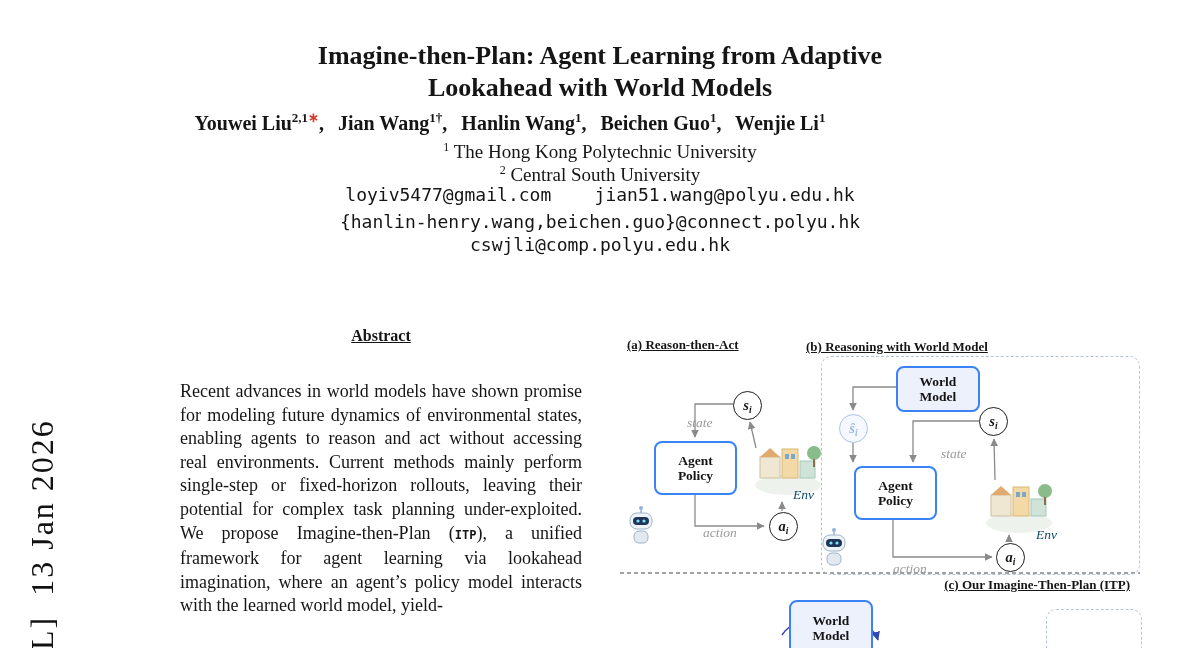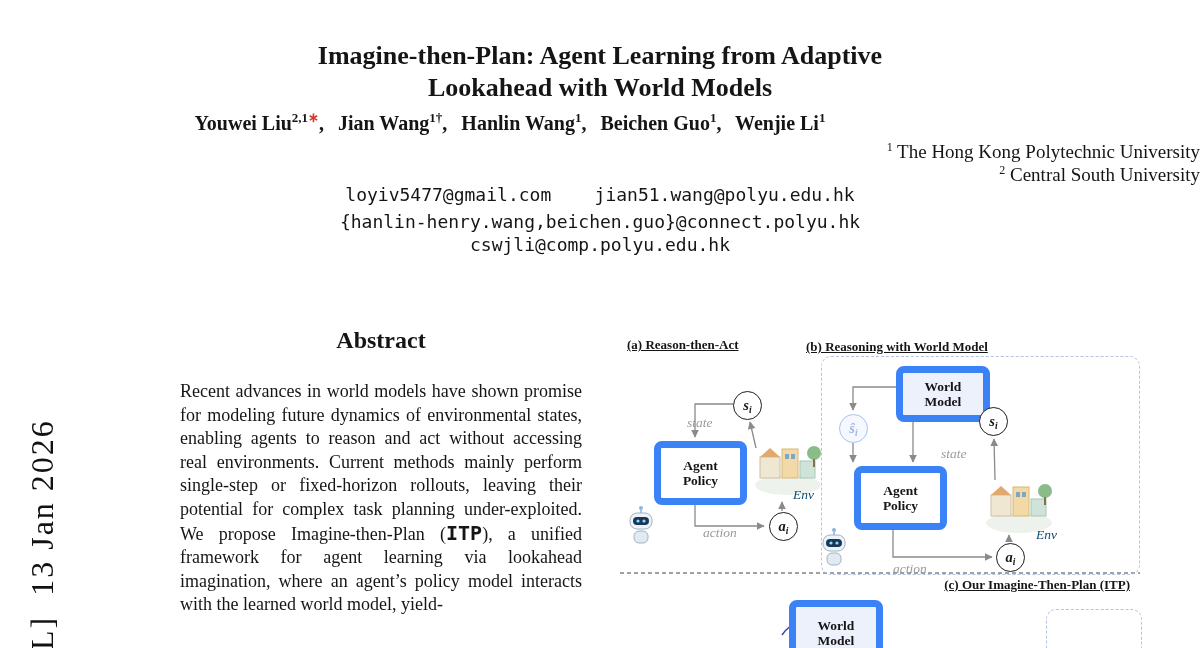--- a/index.html
+++ b/index.html
@@ -5,31 +5,31 @@
   html,body{margin:0;padding:0;}
   body{width:1200px;height:648px;position:relative;overflow:hidden;background:#ffffff;
        font-family:"Liberation Serif",serif;color:#151515;}
   .abs{position:absolute;}
   .title{top:40px;left:0;width:1200px;font-size:26px;font-weight:bold;line-height:32px;
          text-align:center;white-space:pre-line;}
   .authors{top:110px;left:0;width:1020px;font-size:20px;font-weight:bold;text-align:center;}
   .authors sup{font-size:13px;}
   .sep{margin-right:9px;}
   .star{color:#cf3d2e;}
-  .affil{left:0;width:1200px;font-size:19px;text-align:right;}
+  .affil{left:0;width:1200px;font-size:19px;text-align:center;}
   .affil sup{font-size:12px;}
   .email{left:0;width:1200px;font-family:"DejaVu Sans Mono","Liberation Mono",monospace;
          font-size:18px;white-space:pre;text-align:center;}
   .watermark{left:24px;top:650px;transform:rotate(-90deg);transform-origin:0 0;
              font-size:32px;letter-spacing:2px;white-space:pre;color:#111;}
-  .abshead{left:180px;top:327px;width:402px;font-size:24px;font-weight:bold;text-align:center;}
+  .abshead{left:180px;top:327px;width:402px;font-size:16px;font-weight:bold;text-align:center;text-decoration:underline;}
   .abstext{left:180px;top:380px;width:402px;font-size:18px;line-height:23.6px;text-align:justify;}
-  .tt{font-family:"DejaVu Sans Mono","Liberation Mono",monospace;font-weight:bold;font-size:20px;}
+  .tt{font-family:"DejaVu Sans Mono","Liberation Mono",monospace;font-weight:bold;font-size:12px;}
   .ptitle{font-size:13px;font-weight:bold;white-space:nowrap;text-decoration:underline;}
-  .bluebox{border:7px solid #3b82f6;border-radius:8px;background:#fff;display:flex;
+  .bluebox{border:2px solid #3b82f6;border-radius:8px;background:#fff;display:flex;
            align-items:center;justify-content:center;text-align:center;font-weight:bold;
            font-size:13.5px;line-height:15.5px;white-space:pre-line;}
   .wm{background:#edf1fb;}
   .node{width:27px;height:27px;border:1.7px solid #1d1d1d;border-radius:50%;background:#fff;
         display:flex;align-items:center;justify-content:center;font-weight:bold;
         font-style:italic;font-size:14.5px;}
   .node sub{font-size:9.5px;position:relative;top:4px;}
   .ghost{border-color:#abc2e9;color:#9cb6e4;background:#f5f8fe;}
   .glabel{color:#9a9a9a;font-style:italic;font-size:13.5px;margin-top:20px;}
   .envlabel{font-style:italic;font-size:13.5px;color:#0c4a6e;}

